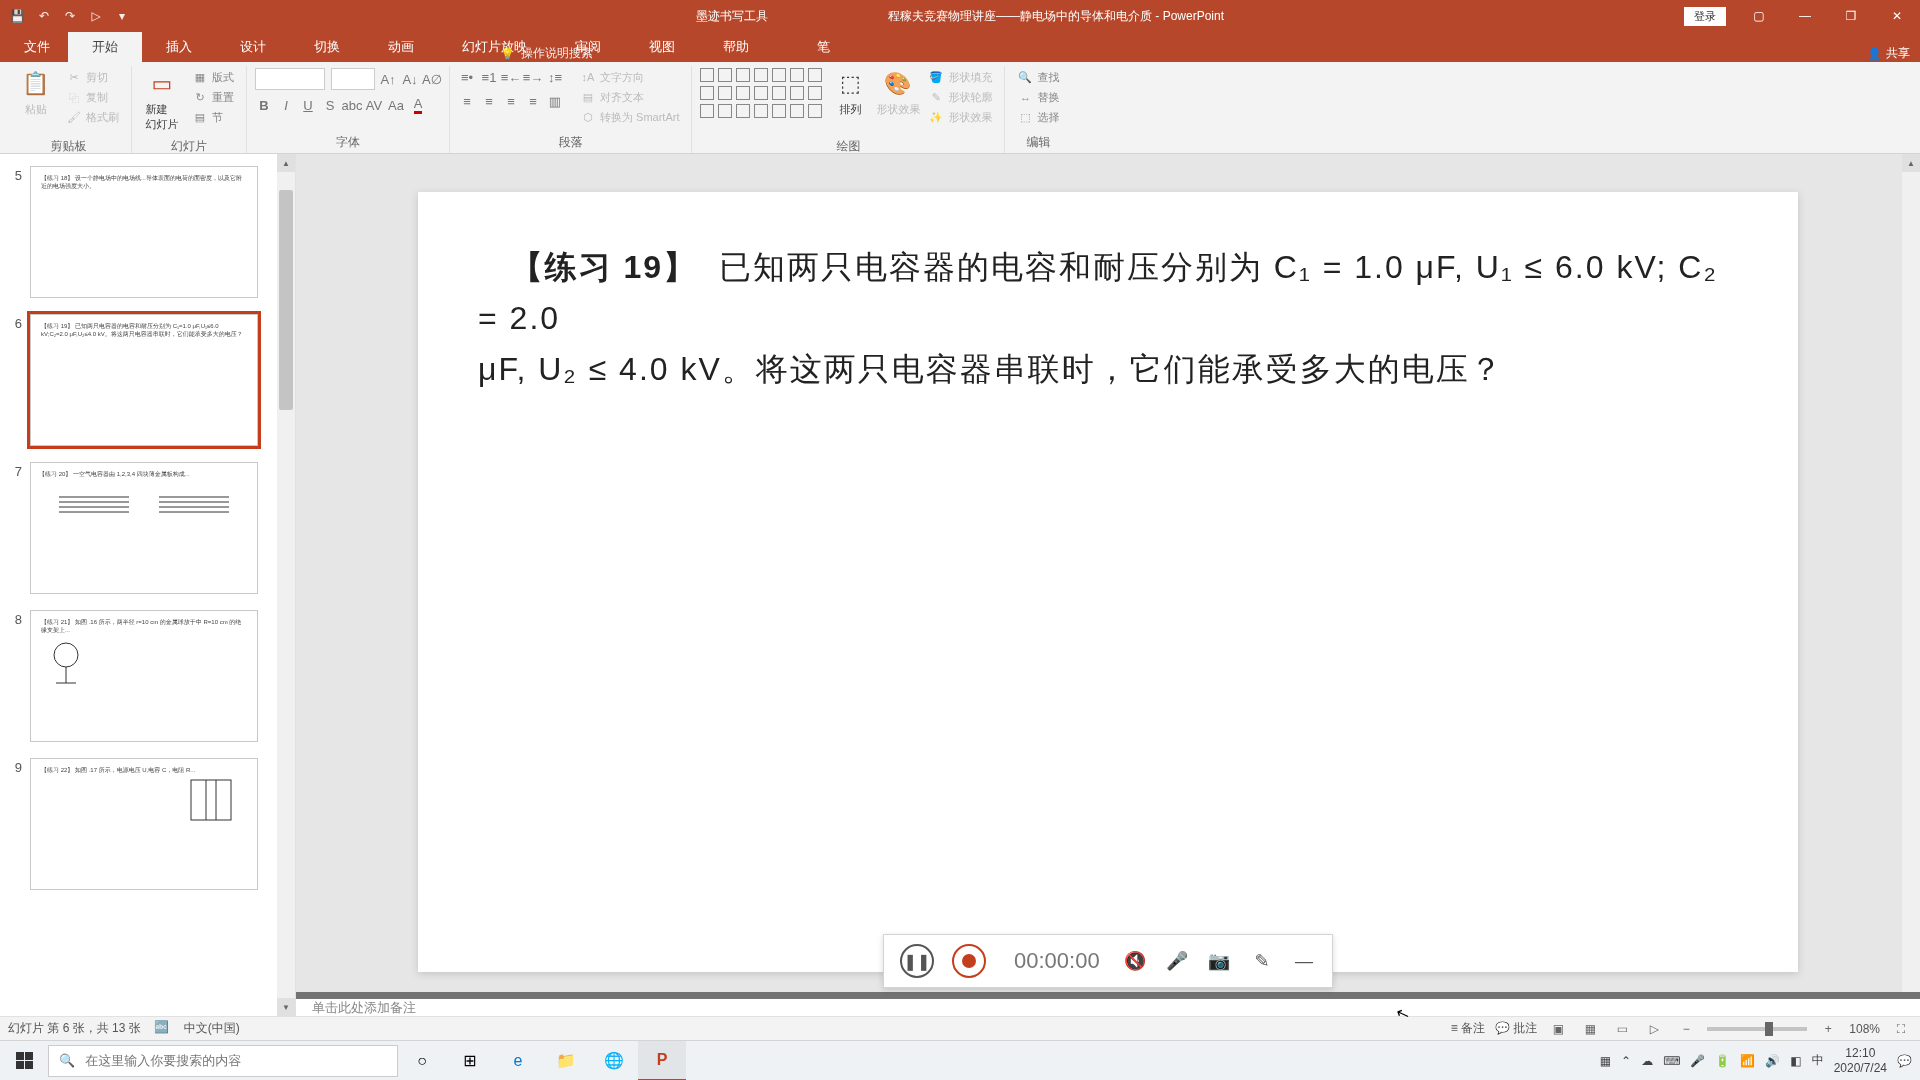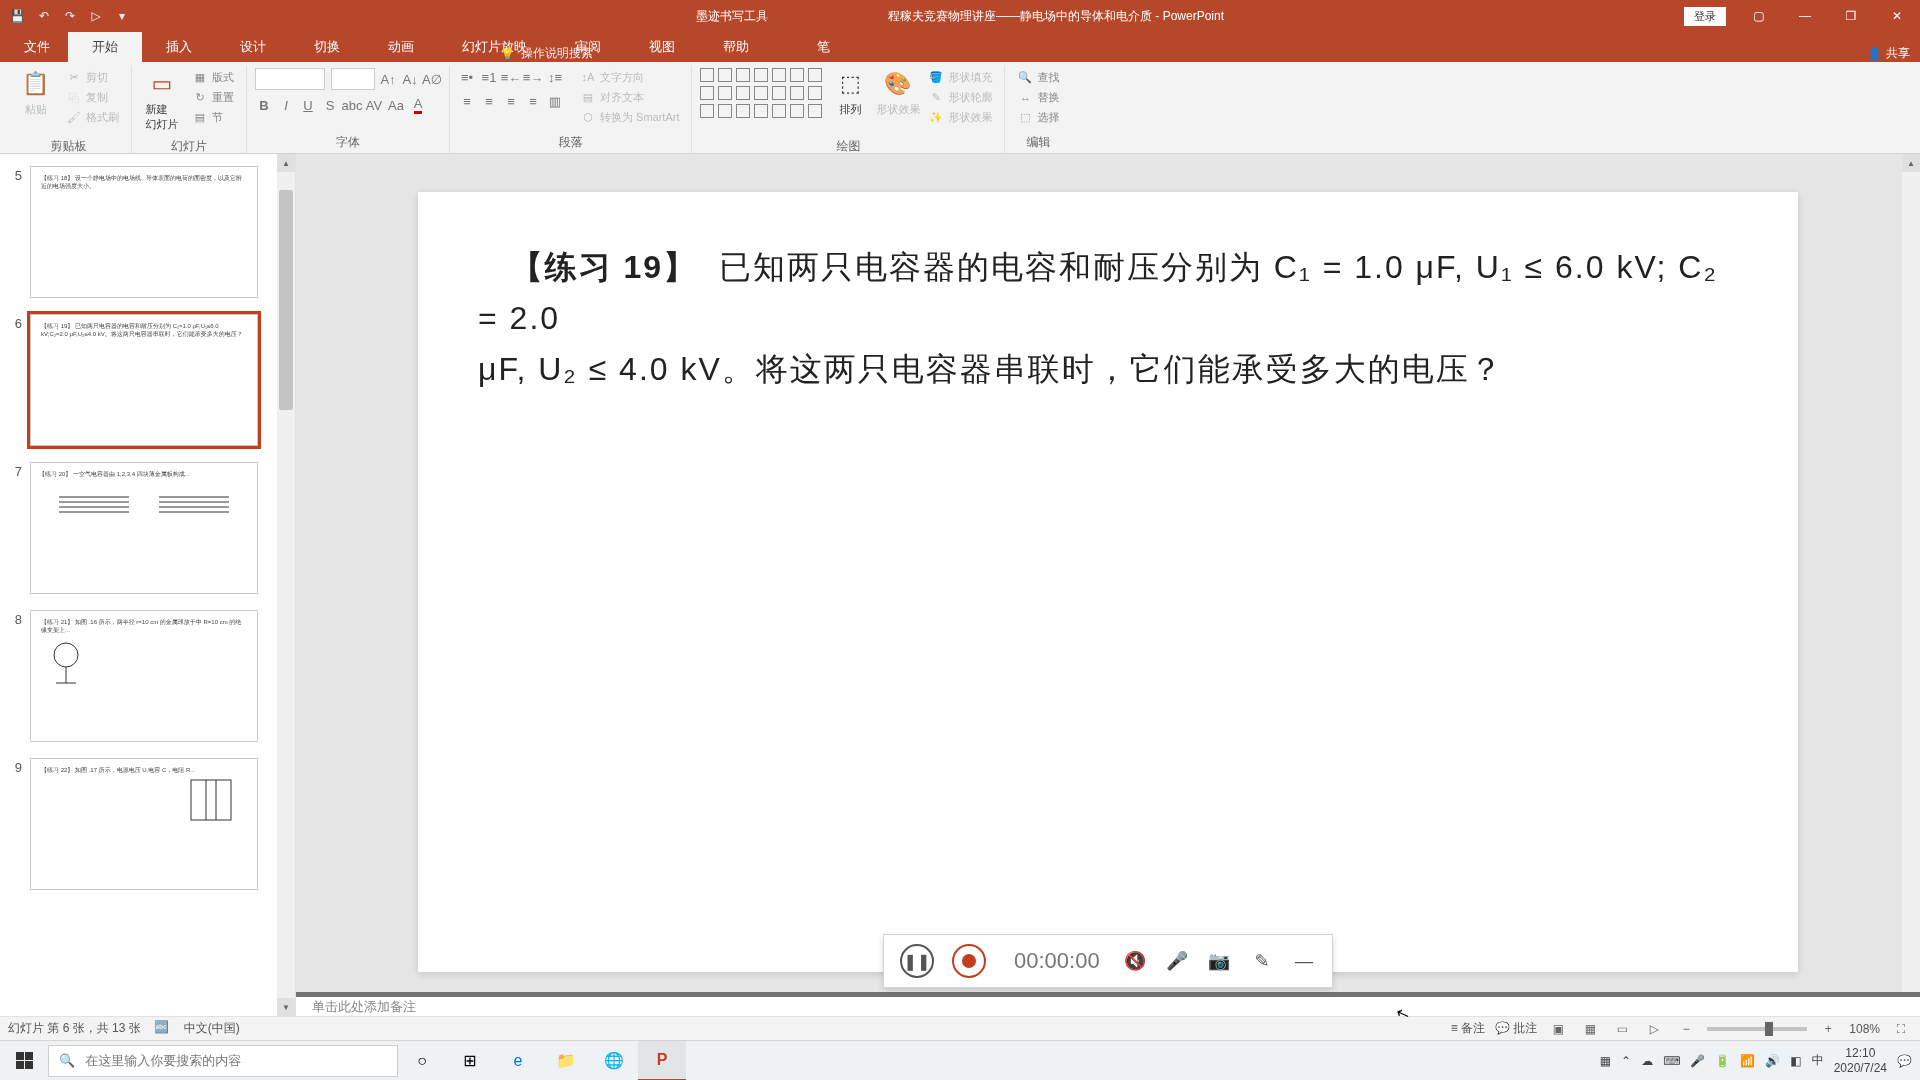--- a/index.html
+++ b/index.html
@@ -58,21 +58,21 @@
     .thumb-sb-up, .thumb-sb-down { height: 18px; background: #e0e0e0; display:flex; align-items:center; justify-content:center; font-size:8px; color:#666;}
     .thumb-sb-track { position: absolute; top:18px; bottom:18px; left:0; right:0; }
     .thumb-sb-handle { position: absolute; left: 2px; right: 2px; background: #c4c4c4; border-radius: 2px; }
 
     
     .editor { flex: 1; background: #e6e6e6; position: relative; display: flex; flex-direction: column; }
     .slide-wrap { flex: 1; display: flex; align-items: flex-end; justify-content: center; padding: 20px 0; }
     .slide { width: 1380px; height: 780px; background: #fff; box-shadow: 0 2px 8px rgba(0,0,0,0.15); padding: 50px 60px; font-family: "SimSun", serif; }
     .slide-text { font-size: 32px; line-height: 1.6; color: #222; letter-spacing: 2px; }
     .slide-text .label { font-weight: bold; }
-    .notes-bar { height: 24px; border-top: 5px solid #737373; background: #fff; display: flex; align-items: center; padding-left: 16px; font-size: 13px; color: #888; }
+    .notes-bar { height: 24px; border-top: 7px solid #737373; background: #fff; display: flex; align-items: center; padding-left: 16px; font-size: 13px; color: #888; }
     .editor-scrollbar { position: absolute; right: 0; top: 0; width: 18px; height: calc(100% - 24px); background: #f0f0f0; }
 
     
     .rec-bar { position: absolute; bottom: 28px; left: 50%; transform: translateX(-50%); width: 450px; height: 54px; background: #fff; border: 1px solid #d4d4d4; box-shadow: 0 2px 6px rgba(0,0,0,0.15); display: flex; align-items: center; padding: 0 16px; gap: 18px; }
     .rec-btn { width: 34px; height: 34px; border-radius: 50%; border: 2px solid #555; display: flex; align-items: center; justify-content: center; cursor: pointer; }
     .rec-btn.record { border-color: #c43e1c; }
     .rec-time { font-size: 22px; color: #777; margin-left: 10px; margin-right: auto; }
     .rec-ico { width: 24px; height: 24px; display: flex; align-items: center; justify-content: center; color: #555; font-size: 18px; cursor: pointer; }
 
     

